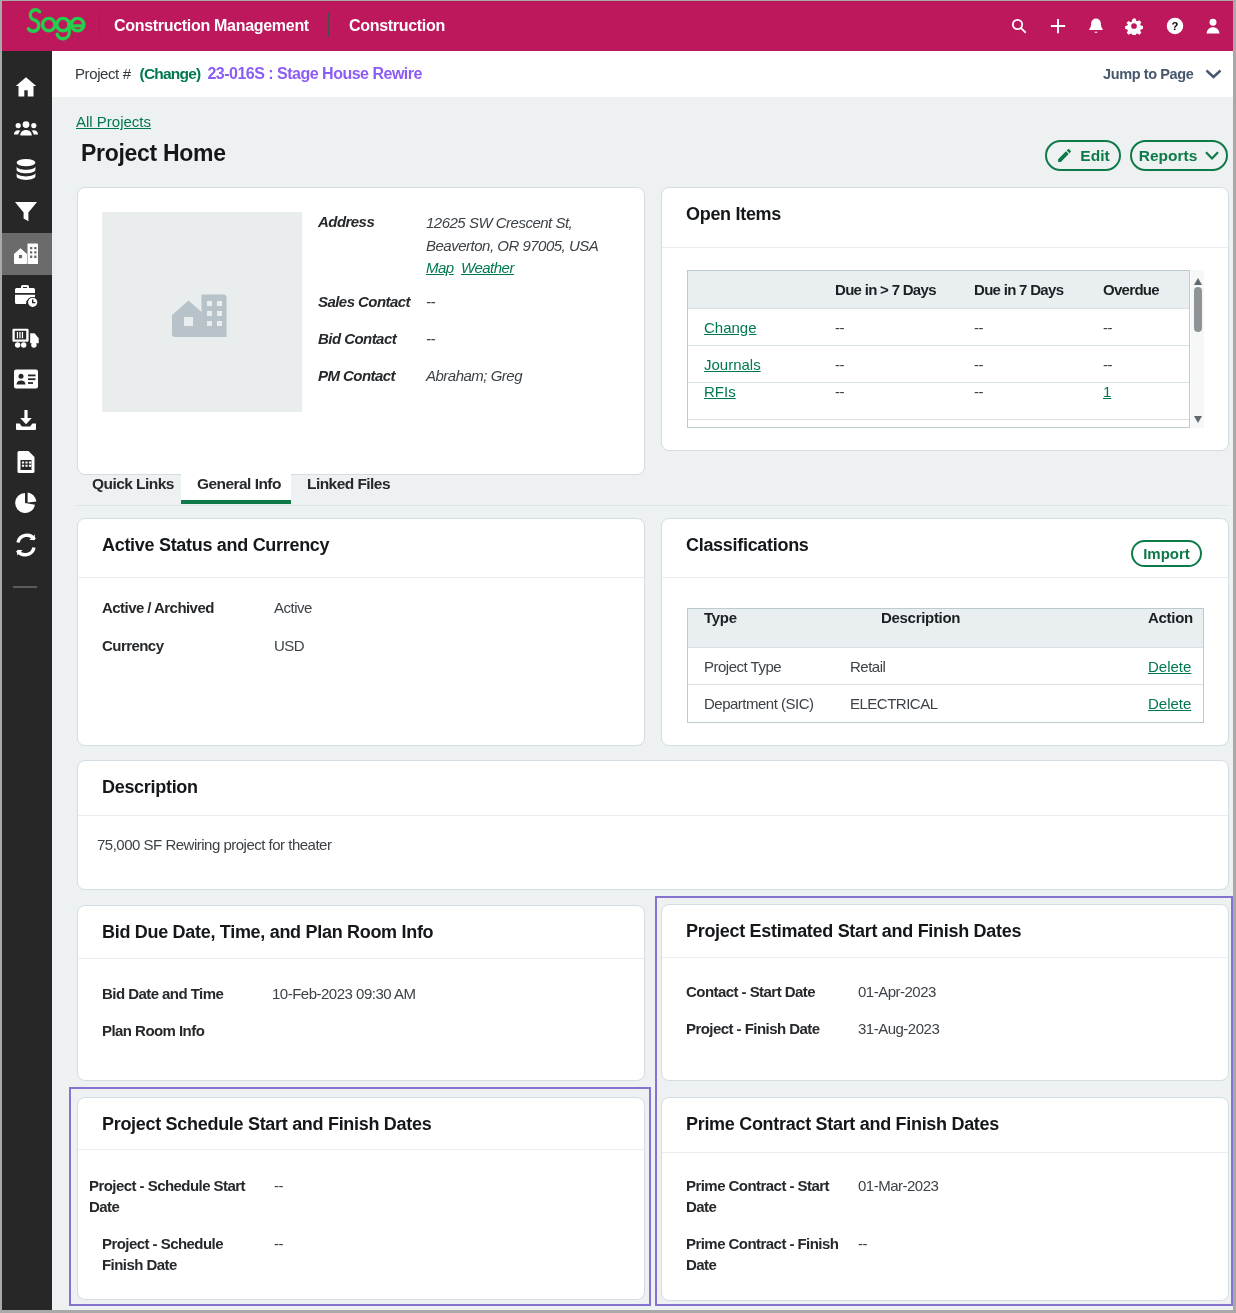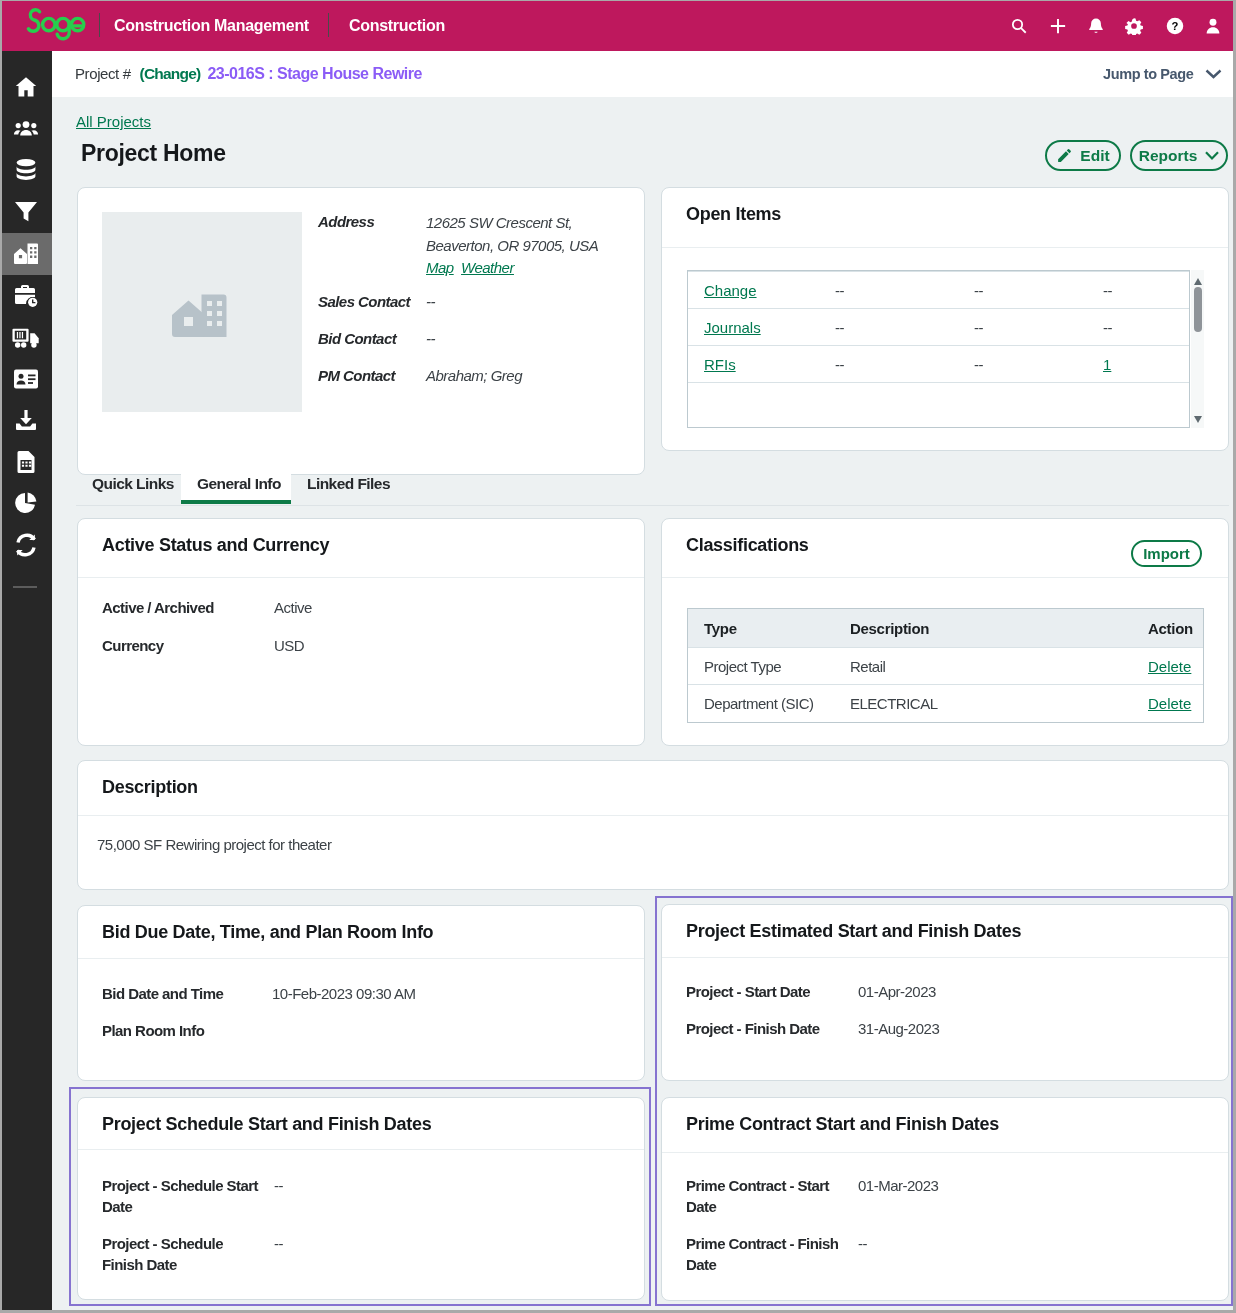--- a/index.html
+++ b/index.html
@@ -210,33 +210,39 @@
     <div class="abs lbl" style="left:240px; top:178px; line-height:20px;">PM Contact</div>
     <div class="abs val" style="left:348px; top:178px; line-height:20px;">Abraham; Greg</div>
   </div>
 
   <div class="card" style="left:661px; top:187px; width:568px; height:264px;">
     <div class="card-h">Open Items</div>
     <div class="divider" style="top:59px"></div>
     <div class="abs" style="left:25px; top:82px; width:517px; height:158px;">
 
       <div class="tbl" style="left:0; top:0; width:503px; height:158px; overflow:hidden; font-size:15px;">
+        <div class="thead" style="height:37px; display:flex; align-items:center;">
+          <div style="width:147px;"></div>
+          <div style="width:139px; letter-spacing:-0.7px;">Due in &gt; 7 Days</div>
+          <div style="width:129px; letter-spacing:-0.7px;">Due in 7 Days</div>
+          <div style="letter-spacing:-0.7px;">Overdue</div>
+        </div>
         <div class="trow" style="height:37px; display:flex; align-items:center;">
           <div style="width:147px; padding-left:16px;"><a class="green" href="#">Change</a></div>
           <div style="width:139px;" class="val">--</div>
           <div style="width:129px;" class="val">--</div>
           <div class="val">--</div>
         </div>
         <div class="trow" style="height:37px; display:flex; align-items:center;">
           <div style="width:147px; padding-left:16px;"><a class="green" href="#">Journals</a></div>
           <div style="width:139px;" class="val">--</div>
           <div style="width:129px;" class="val">--</div>
           <div class="val">--</div>
         </div>
-        <div class="trow" style="height:37px; display:flex; align-items:center;">
+        <div class="trow" style="height:37px; display:flex; ">
           <div style="width:147px; padding-left:16px;"><a class="green" href="#">RFIs</a></div>
           <div style="width:139px;" class="val">--</div>
           <div style="width:129px;" class="val">--</div>
           <div><a class="green" href="#">1</a></div>
         </div>
         <div class="trow" style="height:11px;"></div>
       </div>
 
       <div class="abs" style="left:504px; top:0; width:13px; height:158px; background:#f6f8f8;">
         <svg class="abs" style="left:2.5px; top:8px;" width="8" height="7" viewBox="0 0 8 7">
@@ -264,21 +270,21 @@
     <div class="abs val" style="left:196px; top:79px; line-height:20px;">Active</div>
     <div class="abs lbl" style="left:24px; top:117px; line-height:20px;">Currency</div>
     <div class="abs val" style="left:196px; top:117px; line-height:20px;">USD</div>
   </div>
 
   <div class="card" style="left:661px; top:518px; width:568px; height:228px;">
     <div class="card-h">Classifications</div>
     <div class="divider" style="top:58px"></div>
     <div class="btn" style="right:26px; top:21px; width:71px; height:27px; font-size:15px;">Import</div>
     <div class="tbl" style="left:25px; top:89px; width:517px; font-size:15px;">
-      <div class="thead" style="height:38px; display:flex; align-items:center;">
+      <div class="thead" style="height:38px; display:flex; align-items:flex-start;gap:31px;">
         <div style="width:162px; padding-left:16px; letter-spacing:-0.3px;">Type</div>
         <div style="flex:1; letter-spacing:-0.3px;">Description</div>
         <div style="width:55px; letter-spacing:-0.3px;">Action</div>
       </div>
       <div class="trow" style="height:37px; display:flex; align-items:center;">
         <div style="width:162px; padding-left:16px;" class="val">Project Type</div>
         <div style="flex:1;" class="val">Retail</div>
         <div style="width:55px;"><a class="green" href="#">Delete</a></div>
       </div>
       <div class="trow" style="height:38px; display:flex; align-items:center;">
@@ -300,40 +306,40 @@
     <div class="divider" style="top:52px"></div>
     <div class="abs lbl" style="left:24px; top:78px; line-height:20px;">Bid Date and Time</div>
     <div class="abs val" style="left:194px; top:78px; line-height:20px;">10-Feb-2023 09:30 AM</div>
     <div class="abs lbl" style="left:24px; top:115px; line-height:20px;">Plan Room Info</div>
   </div>
 
   <div class="abs" style="left:655px; top:896px; width:578px; height:410px; border:2px solid #8673d0;">
     <div class="card" style="left:4px; top:6px; width:568px; height:177px;">
       <div class="card-h">Project Estimated Start and Finish Dates</div>
       <div class="divider" style="top:52px"></div>
-      <div class="abs lbl" style="left:24px; top:77px; line-height:20px;">Project - Start Date</div>
+      <div class="abs lbl" style="left:24px; top:77px; line-height:20px;">Contact - Start Date</div>
       <div class="abs val" style="left:196px; top:77px; line-height:20px;">01-Apr-2023</div>
       <div class="abs lbl" style="left:24px; top:114px; line-height:20px;">Project - Finish Date</div>
       <div class="abs val" style="left:196px; top:114px; line-height:20px;">31-Aug-2023</div>
     </div>
     <div class="card" style="left:4px; top:199px; width:568px; height:204px;">
       <div class="card-h">Prime Contract Start and Finish Dates</div>
       <div class="divider" style="top:54px"></div>
       <div class="abs lbl" style="left:24px; top:78px; width:156px; line-height:20.5px;">Prime Contract - Start Date</div>
       <div class="abs val" style="left:196px; top:78px; line-height:20px;">01-Mar-2023</div>
       <div class="abs lbl" style="left:24px; top:136px; width:156px; line-height:20.5px;">Prime Contract - Finish Date</div>
       <div class="abs val" style="left:196px; top:136px; line-height:20px;">--</div>
     </div>
   </div>
 
   <div class="abs" style="left:69px; top:1087px; width:582px; height:219px; border:2px solid #8673d0;">
     <div class="card" style="left:6px; top:8px; width:568px; height:203px;">
       <div class="card-h">Project Schedule Start and Finish Dates</div>
       <div class="divider" style="top:51px"></div>
-      <div class="abs lbl" style="left:24px; top:78px; width:156px; line-height:20.5px;">Project - Schedule Start Date</div>
+      <div class="abs lbl" style="left:11px; top:78px; width:156px; line-height:20.5px;">Project - Schedule Start Date</div>
       <div class="abs val" style="left:196px; top:78px; line-height:20px;">--</div>
       <div class="abs lbl" style="left:24px; top:136px; width:156px; line-height:20.5px;">Project - Schedule Finish Date</div>
       <div class="abs val" style="left:196px; top:136px; line-height:20px;">--</div>
     </div>
   </div>
 
   <div class="edge" style="left:0; top:0; width:1236px; height:1px;"></div>
   <div class="edge" style="left:0; top:0; width:2px; height:1313px;"></div>
   <div class="edge" style="left:1233px; top:0; width:3px; height:1313px;"></div>
   <div class="edge" style="left:0; top:1310px; width:1236px; height:3px;"></div>

